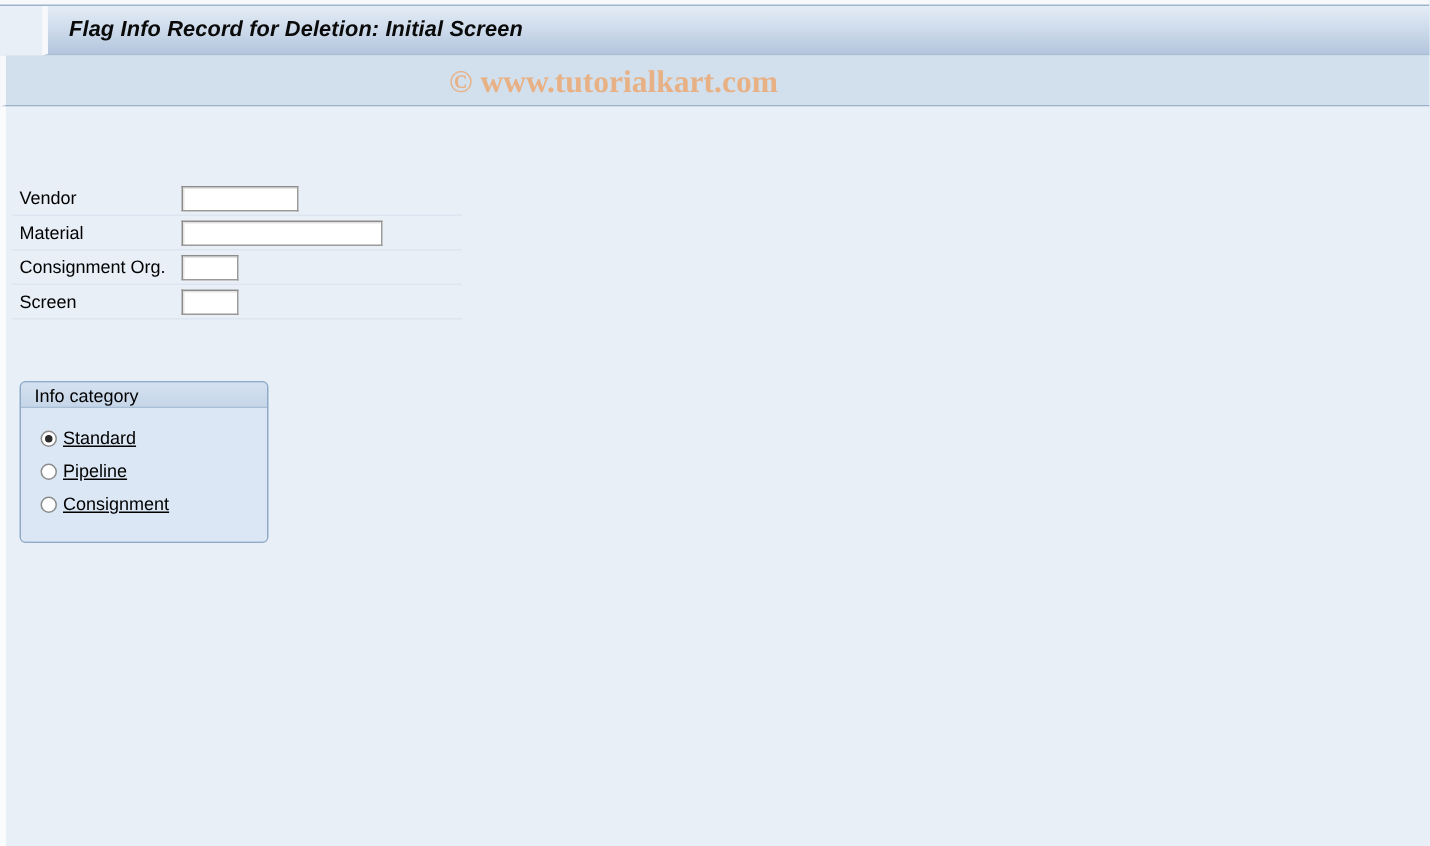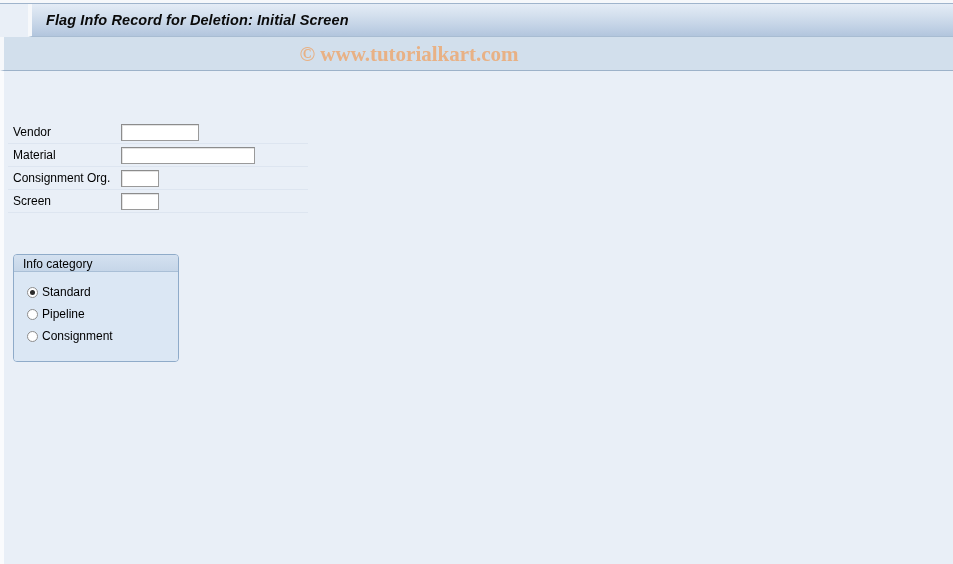--- a/index.html
+++ b/index.html
@@ -201,20 +201,21 @@
     left: 2px; top: 2px;
     width: 5px; height: 5px;
     border-radius: 50%;
     background: #2b2b2b;
   }
   .radio-label {
     font-size: 12px;
     color: #000;
     line-height: 14px;
     white-space: nowrap;
+    text-decoration: underline;
   }
 </style>
 </head>
 <body>
 
 <div id="window">
 
   <div id="top-strip"></div>
 
   <div id="title-bar">

